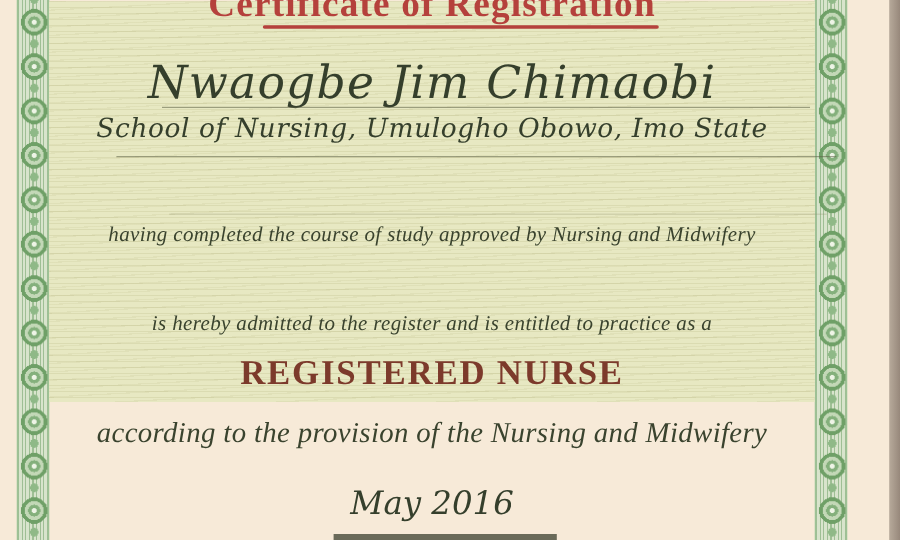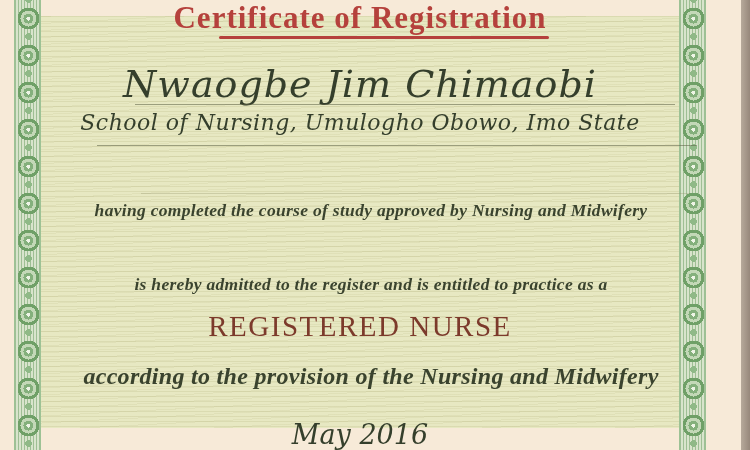--- a/index.html
+++ b/index.html
@@ -31,21 +31,21 @@
     background-size: 27px 37px, 27px 37px, 27px 100%;
     background-position: 0 0, 0 18px, 0 0;
     border-left: 1px solid #9dc295;
     border-right: 1px solid #9dc295;
   }
   .border-strip.left  { left: 14px; }
   .border-strip.right { left: 679px; }
 
   
   .paper {
-    position: absolute; left: 41px; top: 16px; width: 638px; height: 412px;
+    position: absolute; left: 41px; top: 1px; width: 638px; height: 334px;
     background-color: #e7e8c2;
     background-image:
       repeating-linear-gradient(180deg, rgba(168,166,108,0.20) 0 1px, rgba(0,0,0,0) 1px 5px),
       repeating-linear-gradient(177deg, rgba(168,166,108,0.12) 0 1px, rgba(0,0,0,0) 1px 7px);
   }
 
   .abs { position: absolute; left: 0; width: 638px; text-align: center; }
 
   .title {
     top: -16px;
@@ -64,31 +64,30 @@
 
   .recipient { top: 46px; font-size: 38px; font-weight: 400; letter-spacing: 1px; }
   .institution { top: 94px; font-size: 22px; letter-spacing: 0.5px; }
 
   .rule { position: absolute; height: 1px; background: rgba(92,96,70,0.55); }
   .rule-name   { top: 88px;  left: 94px;  width: 540px; }
   .rule-school { top: 129px; left: 56px;  width: 600px; }
   .rule-faint  { top: 177px; left: 100px; width: 548px; background: rgba(140,140,100,0.30); }
 
   .body-line {
-    font-size: 17.5px; font-weight: bold; font-style: italic;
+    font-size: 17.5px; font-weight: normal; font-style: italic;
     color: #3a432e; letter-spacing: 0.3px;
     font-family: "Liberation Serif", serif;
-    margin-left: 11px;
   }
   .bl1 { top: 184px; }
   .bl2 { top: 221px; }
   .bl3 { top: 258px; text-align: center; }
 
   .designation {
-    top: 294px; font-size: 29px; font-weight: normal; letter-spacing: 1.5px;
+    top: 294px; font-size: 29px; font-weight: bold; letter-spacing: 1.5px;
     color: #7c3a2b; font-family: "Liberation Serif", serif;
   }
 
   .prov1 { top: 347px; }
   .prov2 { top: 373px; }
   .prov { font-size: 24px; }
 
   .issue-date { top: 403px; font-size: 27px; font-weight: 500; }
 
   .stamp-band {

